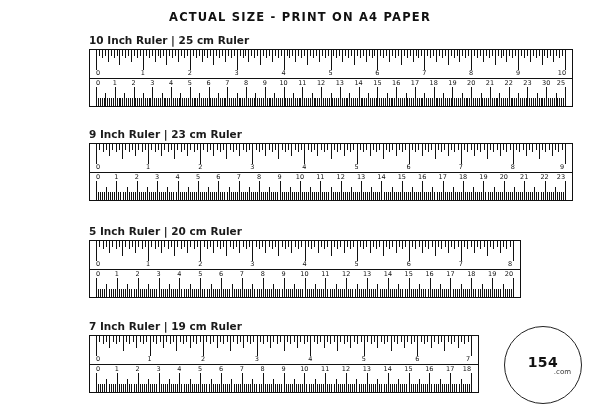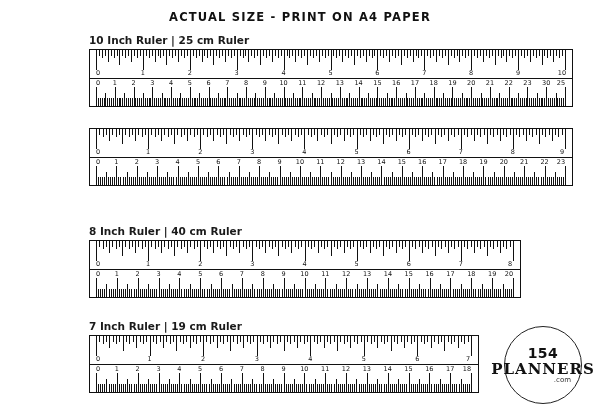--- a/index.html
+++ b/index.html
@@ -578,20 +578,21 @@
           <div class="num" style="left: 381.2px;">20</div>
           <div class="num" style="left: 399.96px;">21</div>
           <div class="num" style="left: 418.72px;">22</div>
           <div class="num" style="left: 437.48px;">23</div>
           <div class="num" style="left: 456.24px;">30</div>
           <div class="num" style="left: 471px;">25</div>
         </div>
       </div>
     </div>
     <div class="ruler-block" style="top: 128px;">
+      <div class="ruler-label">9 Inch Ruler  |  23 cm Ruler</div>
       <div class="ruler-body" style="width: 484px; height: 58px;">
         <div class="scale top">
           <div class="tick" style="left: 6px; height: 19.8px;"></div>
           <div class="tick" style="left: 9.25694px; height: 5.5px;"></div>
           <div class="tick" style="left: 12.5139px; height: 8.25px;"></div>
           <div class="tick" style="left: 15.7708px; height: 5.5px;"></div>
           <div class="tick" style="left: 19.0278px; height: 11.55px;"></div>
           <div class="tick" style="left: 22.2847px; height: 5.5px;"></div>
           <div class="tick" style="left: 25.5417px; height: 8.25px;"></div>
           <div class="tick" style="left: 28.7986px; height: 5.5px;"></div>
@@ -997,21 +998,21 @@
           <div class="num" style="left: 373.043px;">18</div>
           <div class="num" style="left: 393.435px;">19</div>
           <div class="num" style="left: 413.826px;">20</div>
           <div class="num" style="left: 434.217px;">21</div>
           <div class="num" style="left: 454.609px;">22</div>
           <div class="num" style="left: 471px;">23</div>
         </div>
       </div>
     </div>
     <div class="ruler-block" style="top: 225px;">
-      <div class="ruler-label">8 Inch Ruler  |  40 cm Ruler</div>
+      <div class="ruler-label">5 Inch Ruler  |  20 cm Ruler</div>
       <div class="ruler-body" style="width: 432px; height: 58px;">
         <div class="scale top">
           <div class="tick" style="left: 6px; height: 19.8px;"></div>
           <div class="tick" style="left: 9.25781px; height: 5.5px;"></div>
           <div class="tick" style="left: 12.5156px; height: 8.25px;"></div>
           <div class="tick" style="left: 15.7734px; height: 5.5px;"></div>
           <div class="tick" style="left: 19.0312px; height: 11.55px;"></div>
           <div class="tick" style="left: 22.2891px; height: 5.5px;"></div>
           <div class="tick" style="left: 25.5469px; height: 8.25px;"></div>
           <div class="tick" style="left: 28.8047px; height: 5.5px;"></div>
@@ -1701,15 +1702,14 @@
           <div class="num" style="left: 339.333px;">16</div>
           <div class="num" style="left: 360.167px;">17</div>
           <div class="num" style="left: 377px;">18</div>
         </div>
       </div>
     </div>
   </div>
 
 <div class="logo">
   <div class="logo-101">154</div>
-  <div class="logo-planners">PLANNERS</div>
   <div class="logo-dotcom">.com</div>
 </div>
 
 </body></html>

